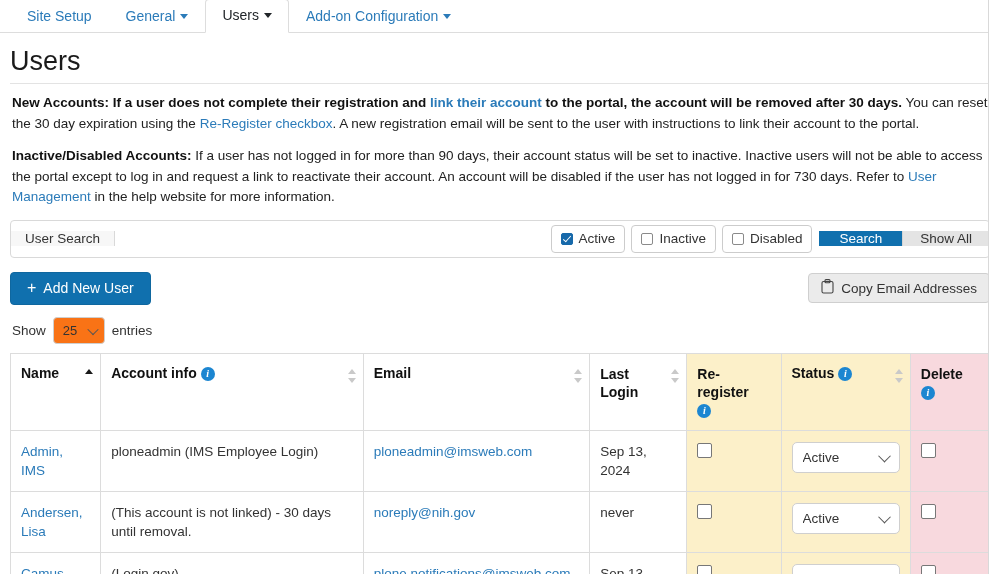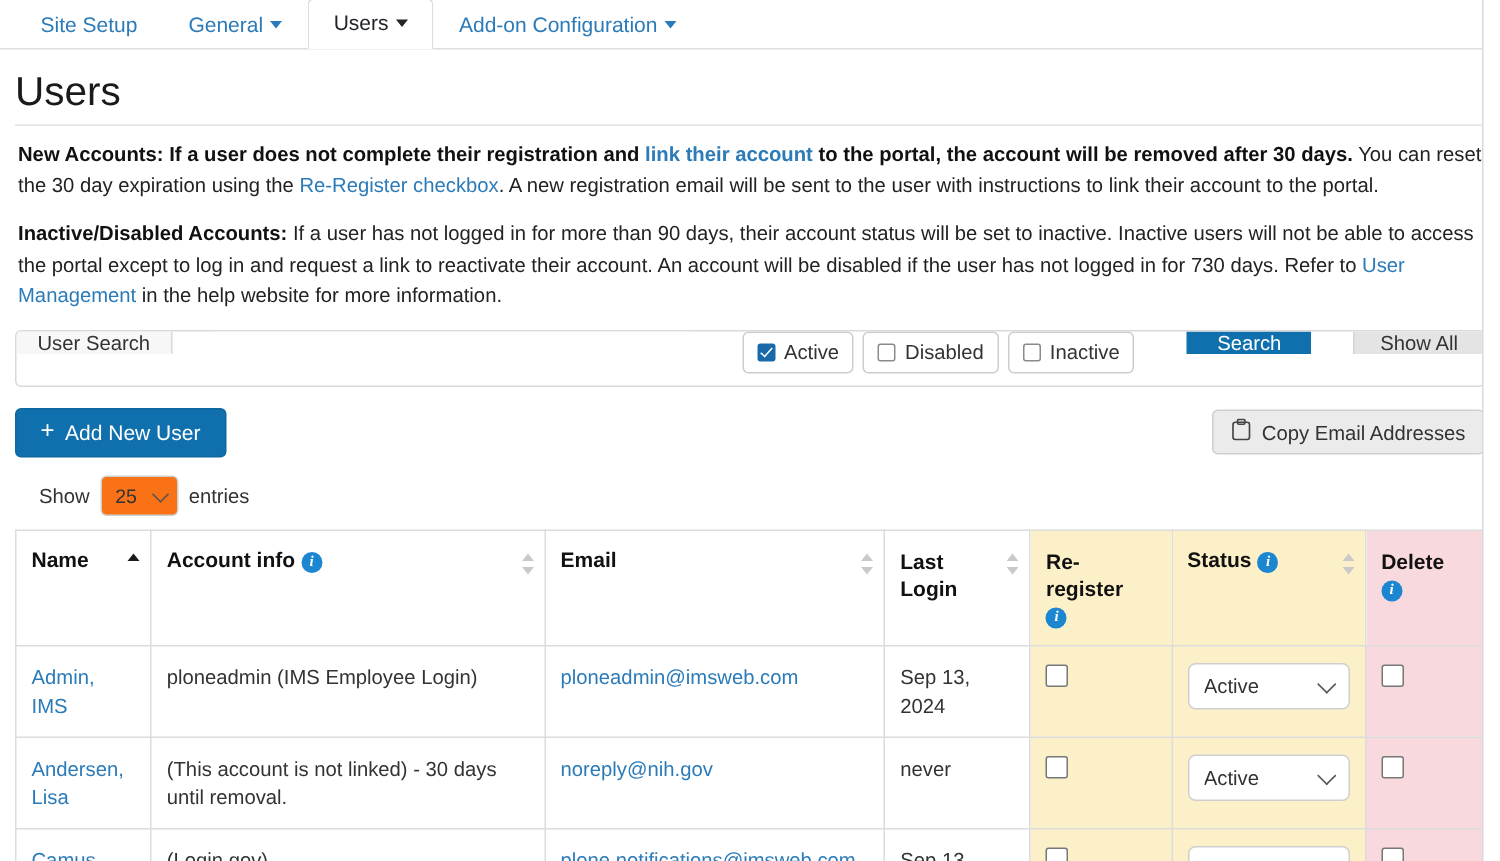--- a/index.html
+++ b/index.html
@@ -78,26 +78,25 @@
   .desc p { margin:0 0 12px 0; }
   .desc b { font-weight:700; color:#111; }
   .lnk { color:#2b7bb9; text-decoration:none; cursor:pointer; }
   .lnk.bold { font-weight:700; }
 
   
   .searchbar {
     margin:6px 10px 0 10px;
     height:38px;
     display:flex;
-    align-items:flex-start;
+    align-items:center;
     border:1px solid #d9d9d9;
     border-radius:4px;
     background:#ffffff;
     overflow:hidden;
-    gap:28px;
   }
   .search-label {
     display:flex; align-items:center;
     padding:0 14px;
     font-size:13.5px;
     color:#333;
     background:#f7f7f7;
     border-right:1px solid #d9d9d9;
     white-space:nowrap;
   }
@@ -189,21 +188,21 @@
     padding:0 12px;
     cursor:pointer;
     display:flex; align-items:center; gap:7px;
     font-family:"Liberation Sans", sans-serif;
     margin-left:24px;
   }
 
   
   .showrow {
     display:flex; align-items:center; gap:7px;
-    margin:12px 10px 9px 26px;
+    margin:12px 10px 9px 12px;
     font-size:13.5px;
     color:#333;
   }
   .entries-select {
     appearance:none; -webkit-appearance:none;
     border:1px solid #cfcfcf;
     border-radius:4px;
     background:#f97316;
     height:27px;
     padding:0 26px 0 9px;
@@ -356,25 +355,25 @@
   <div class="searchbar">
     <div class="search-label">User Search</div>
     <input class="search-input" type="text" value="" placeholder="" style="">
     <div class="filters">
       <label class="chk-pill">
         <span class="cbox checked"></span>
         <span>Active</span>
       </label>
       <label class="chk-pill">
         <span class="cbox"></span>
-        <span>Disabled</span>
+        <span>Inactive</span>
       </label>
       <label class="chk-pill">
         <span class="cbox"></span>
-        <span>Inactive</span>
+        <span>Disabled</span>
       </label>
     </div>
     <button class="btn-search">Search</button>
     <button class="btn-showall">Show All</button>
   </div>
 
   <div class="actionrow">
     <button class="btn-add">
       <span class="plus">+</span>
       <span>Add New User</span>

